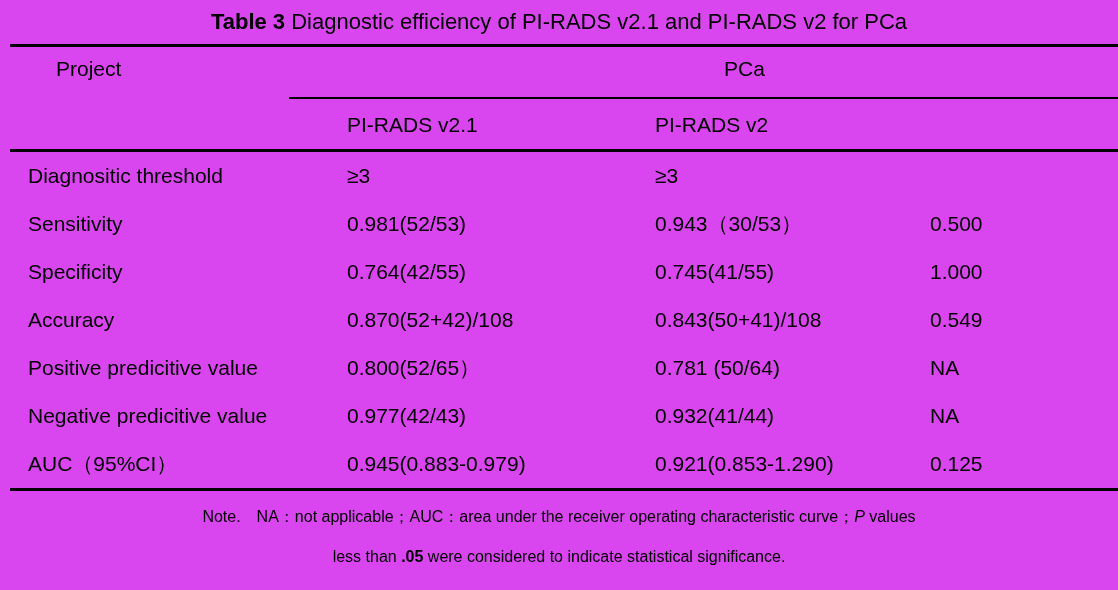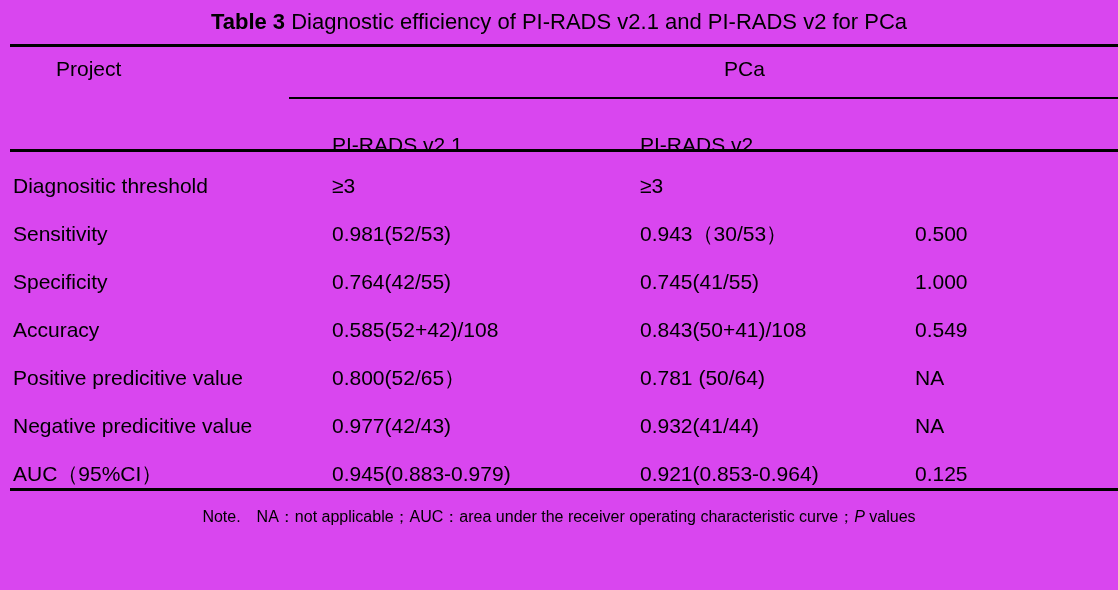--- a/index.html
+++ b/index.html
@@ -33,23 +33,22 @@
   }
   .rule-top    { top: 44px;  left: 10px;  width: 1108px; height: 3px; }
   .rule-group  { top: 97px;  left: 289px; width: 829px;  height: 2px; }
   .rule-header { top: 149px; left: 10px;  width: 1108px; height: 3px; }
   .rule-bottom { top: 488px; left: 10px;  width: 1108px; height: 3px; }
   .grid-row {
     display: grid;
     grid-template-columns: 319px 308px 275px auto;
     align-items: center;
     width: 1118px;
-    padding-left: 13px;
+    padding-left: 28px;
     box-sizing: border-box;
-    margin-top: 20px;
   }
   .hrow1 {
     position: absolute;
     top: 47px;
     height: 44px;
     display: grid;
     grid-template-columns: 319px auto;
     align-items: center;
     width: 1118px;
     padding-left: 28px;
@@ -130,45 +129,48 @@
       <div class="cell">0.500</div>
     </div>
     <div class="grid-row">
       <div class="cell">Specificity</div>
       <div class="cell">0.764(42/55)</div>
       <div class="cell">0.745(41/55)</div>
       <div class="cell">1.000</div>
     </div>
     <div class="grid-row">
       <div class="cell">Accuracy</div>
-      <div class="cell">0.585(52+42)/108</div>
+      <div class="cell">0.870(52+42)/108</div>
       <div class="cell">0.843(50+41)/108</div>
       <div class="cell">0.549</div>
     </div>
     <div class="grid-row">
       <div class="cell">Positive predicitive value</div>
       <div class="cell">0.800(52/65）</div>
       <div class="cell">0.781 (50/64)</div>
       <div class="cell">NA</div>
     </div>
     <div class="grid-row">
       <div class="cell">Negative predicitive value</div>
       <div class="cell">0.977(42/43)</div>
       <div class="cell">0.932(41/44)</div>
       <div class="cell">NA</div>
     </div>
     <div class="grid-row">
       <div class="cell">AUC（95%CI）</div>
       <div class="cell">0.945(0.883-0.979)</div>
-      <div class="cell">0.921(0.853-0.964)</div>
+      <div class="cell">0.921(0.853-1.290)</div>
       <div class="cell">0.125</div>
     </div>
   </div>
 
   <div class="rule rule-bottom"></div>
 
   <div class="note">
     <div class="note-line">
       <span>Note. NA：not applicable；AUC：area under the receiver operating characteristic curve；</span><span class="italic">P</span><span> values</span>
     </div>
+    <div class="note-line">
+      <span>less than </span><span class="bold">.05</span><span> were considered to indicate statistical significance.</span>
+    </div>
   </div>
 
 </div>
 
 </body></html>

